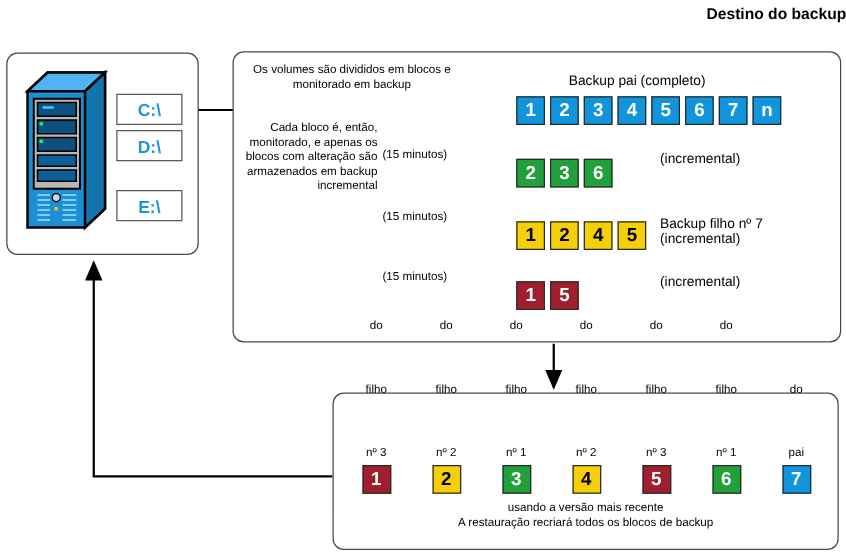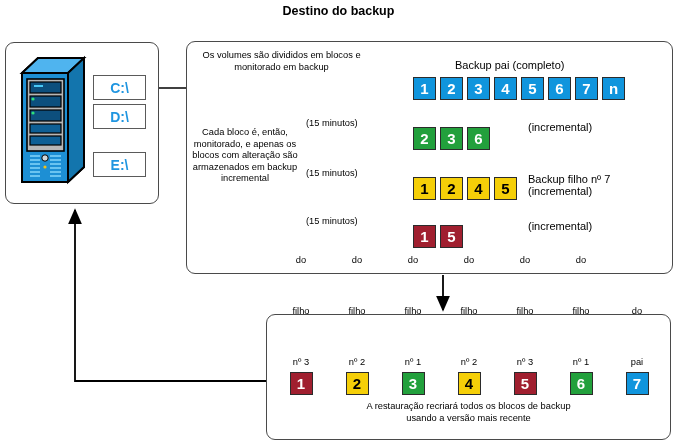--- a/index.html
+++ b/index.html
@@ -5,21 +5,21 @@
   html,body{margin:0;padding:0;background:#ffffff;}
   body{
     width:677px;height:445px;position:relative;overflow:hidden;
     font-family:"Liberation Sans","DejaVu Sans",sans-serif;
     color:#000;
   }
   .abs{position:absolute;}
 
   
   #title{
-    left:0;top:3px;width:677px;text-align:center;
+    left:0;top:3px;width:677px;text-align:right;
     font-size:12.5px;font-weight:bold;line-height:16px;
   }
   #title .l2{display:block;}
 
   
   .panel{
     border:1.6px solid #4a4a4a;border-radius:9px;background:#fff;box-sizing:border-box;
   }
   #server-panel{left:5px;top:42px;width:154px;height:162px;}
   #dest-panel{left:186px;top:41px;width:487px;height:233px;}
@@ -37,22 +37,22 @@
   #drive-c{left:93px;top:75px;}
   #drive-d{left:93px;top:104px;}
   #drive-e{left:93px;top:152px;}
 
   
   #intro-text{
     left:193px;top:50px;width:177px;text-align:center;
     font-size:9.3px;line-height:11.5px;
   }
   #mon-text{
-    left:188px;top:97px;width:114px;text-align:center;
-    font-size:9.3px;line-height:11.5px;margin-top:30px;
+    left:188px;top:97px;width:114px;text-align:right;
+    font-size:9.3px;line-height:11.5px;
   }
   .interval{
     font-size:9.3px;line-height:11px;white-space:nowrap;
   }
   #int1{left:306px;top:118px;}
   #int2{left:306px;top:168px;}
   #int3{left:306px;top:216px;}
 
   
   .rowcap{
@@ -275,15 +275,15 @@
     </div>
     <div class="rcol">
       <div class="rlab">
         <div>do</div>
         <div>pai</div>
       </div>
       <div class="blk blue">7</div>
     </div>
   </div>
 <div class="abs" id="restore-note">
+  <div>usando a versão mais recente</div>
   <div>A restauração recriará todos os blocos de backup</div>
-  <div>usando a versão mais recente</div>
 </div>
 
 </body></html>

